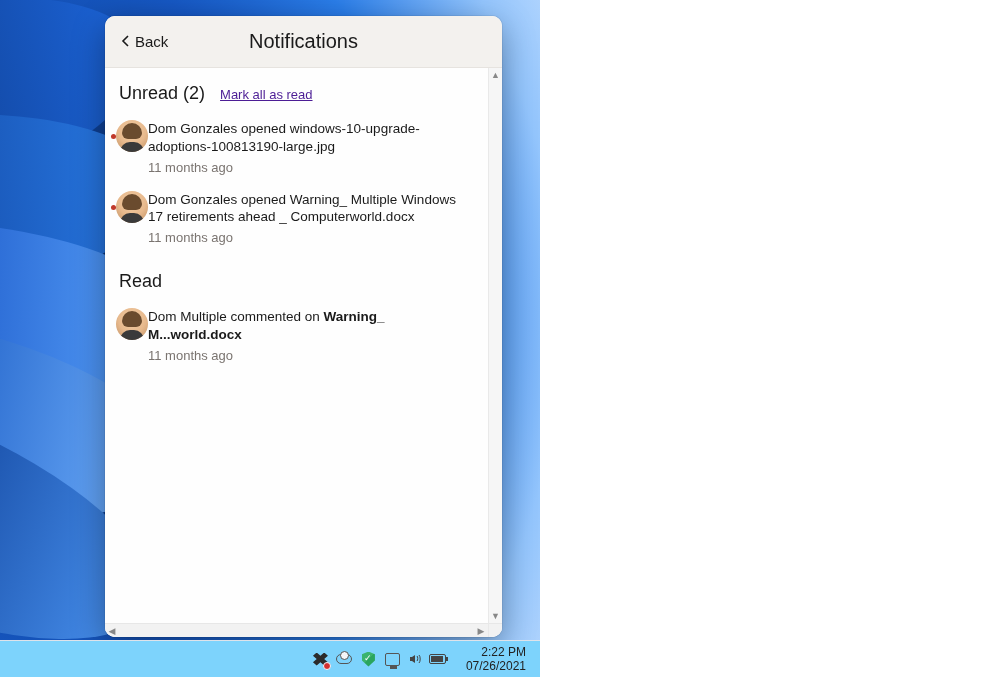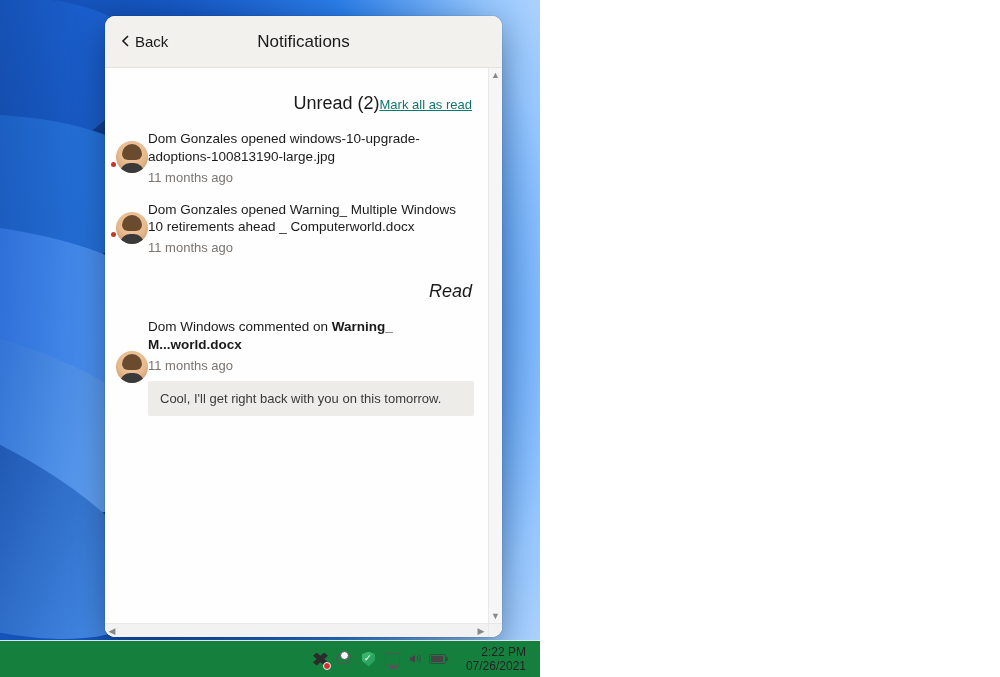--- a/index.html
+++ b/index.html
@@ -50,21 +50,21 @@
     .back-btn {
       display: flex; align-items: center;
       gap: 4px;
       border: none; background: none;
       cursor: pointer;
       font-size: 15px; color: #1a1a1a;
       padding: 6px 10px; margin-left: 6px;
     }
     .panel-title {
       position: absolute; left: 50%; transform: translateX(-50%);
-      font-size: 17px; color: #1a1a1a;
+      font-size: 20px; color: #1a1a1a;
     }
 
     .panel-body {
       position: relative;
       flex: 1;
       background: #fefefe;
       overflow: hidden;
     }
     .scroll-area {
       position: absolute;
@@ -91,32 +91,33 @@
       display: flex; align-items: center; justify-content: center;
       color: #888; font-size: 9px; user-select: none;
     }
     .h-scrollbar .lft { left: 0; } .h-scrollbar .rgt { right: 0; }
     .corner {
       position: absolute; right: 0; bottom: 0; width: 14px; height: 14px;
       background: #f2f2f2; border-top: 1px solid #e7e7e7; border-left: 1px solid #e9e9e9;
     }
 
     .section-head {
-      display: flex; align-items: baseline; justify-content: flex-end;
-      padding: 25px 16px 8px 14px;
+      display: flex; align-items: baseline; justify-content: flex-start;
+      padding: 15px 16px 8px 14px;
+      gap: 15px;
     }
     .section-title { font-size: 18px; color: #1a1a1a; }
     .mark-read {
-      font-size: 13px; color: #0f766e;
+      font-size: 13px; color: #4c1d95;
       text-decoration: underline;
       background: none; border: none; cursor: pointer;
     }
 
     .notif {
-      display: flex; align-items: center;
+      display: flex; align-items: flex-start;
       gap: 0;
       padding: 8px 14px 8px 6px;
       position: relative;
     }
     .unread-dot {
       width: 5px; height: 5px; border-radius: 50%;
       background: #c0392b;
       margin-top: 14px;
       flex-shrink: 0;
     }
@@ -139,27 +140,27 @@
     .notif-text { font-size: 13.5px; line-height: 1.32; color: #1a1a1a; }
     .notif-text .bold { font-weight: 600; }
     .notif-time { font-size: 13px; color: #7a7470; margin-top: 4px; }
     .comment-box {
       margin: 8px 0 0 0;
       padding: 10px 12px;
       background: #eeece9;
       font-size: 13px; color: #3a3a3a;
       border-radius: 2px;
     }
-    .section-head.read { padding-top: 18px; font-style: italic; }
+    .section-head.read { padding-top: 18px; }
 
     
     .taskbar {
       position: absolute;
       left: 0; right: 460px; bottom: 0; height: 37px;
-      background: #15803d;
+      background: #7dd3fc;
       border-top: 1px solid #dfe3ea;
     }
     .taskbar.full { right: 0; width: 540px; }
     .tray {
       position: absolute; right: 0; top: 0; bottom: 0;
       display: flex; align-items: center;
       gap: 2px; padding: 0 8px 0 0;
     }
     .tray-icons { display: flex; align-items: center; gap: 7px; padding: 0 8px; }
     .tico { width: 17px; height: 17px; display: flex; align-items: center; justify-content: center; position: relative; }
@@ -222,38 +223,37 @@
         <div class="notif-body">
           <div class="notif-text">Dom Gonzales opened windows-10-upgrade-adoptions-100813190-large.jpg</div>
           <div class="notif-time">11 months ago</div>
         </div>
       </div>
 
       <div class="notif">
         <div class="unread-dot"></div>
         <div class="avatar"></div>
         <div class="notif-body">
-          <div class="notif-text">Dom Gonzales opened Warning_ Multiple Windows 10 retirements ahead _ Computerworld.docx</div>
+          <div class="notif-text">Dom Gonzales opened Warning_ Multiple Windows 17 retirements ahead _ Computerworld.docx</div>
           <div class="notif-time">11 months ago</div>
         </div>
       </div>
 
       <div class="section-head read">
         <div class="section-title">Read</div>
       </div>
 
       <div class="notif">
         <div class="unread-dot spacer"></div>
         <div class="avatar"></div>
         <div class="notif-body">
           <div class="notif-text">
-            <span>Dom Windows commented on </span><span class="bold">Warning_ M...world.docx</span>
+            <span>Dom Multiple commented on </span><span class="bold">Warning_ M...world.docx</span>
           </div>
           <div class="notif-time">11 months ago</div>
-          <div class="comment-box">Cool, I'll get right back with you on this tomorrow.</div>
         </div>
       </div>
 
     </div>
 
     <div class="v-scrollbar">
       <div class="up">▲</div>
       <div class="down">▼</div>
     </div>
     <div class="h-scrollbar">

